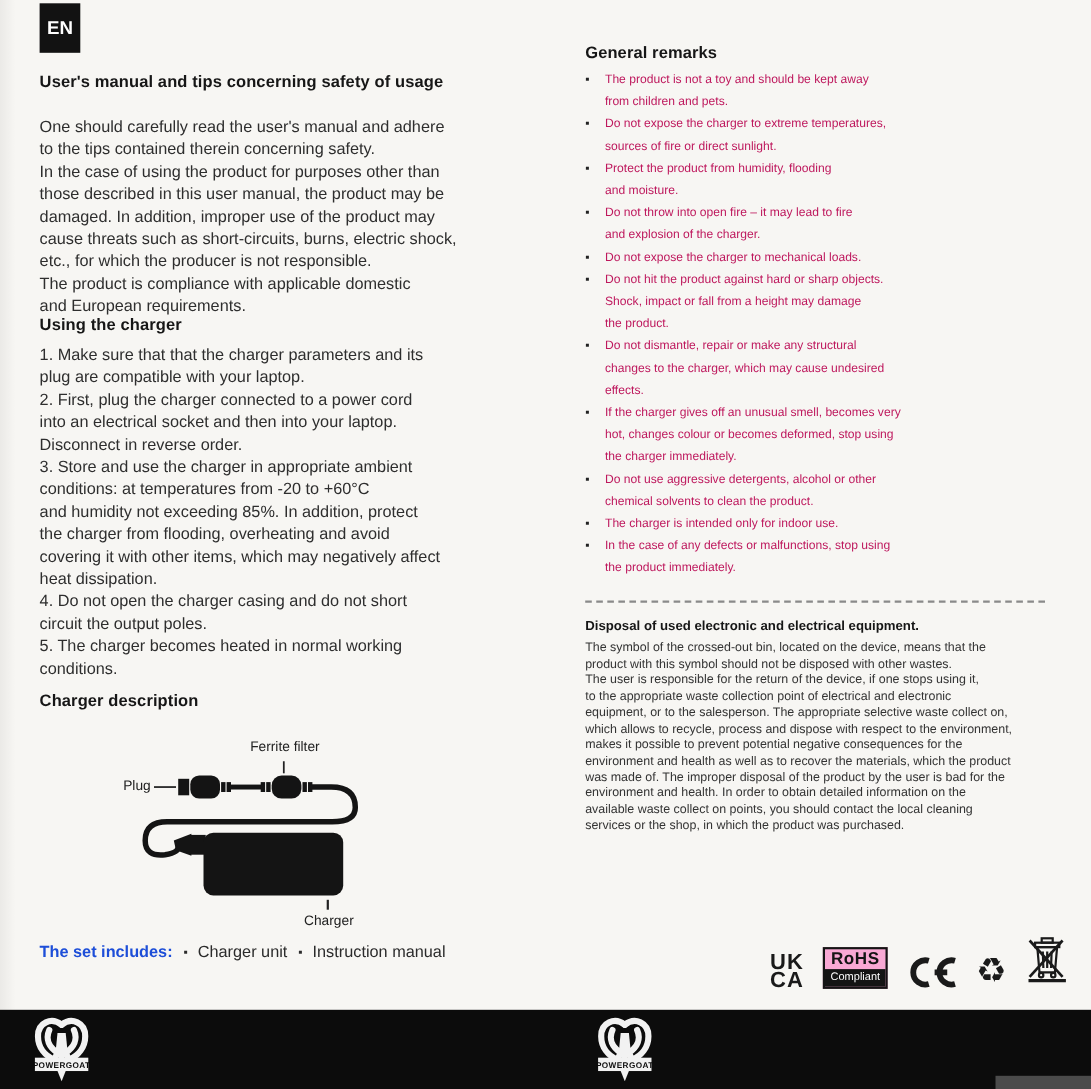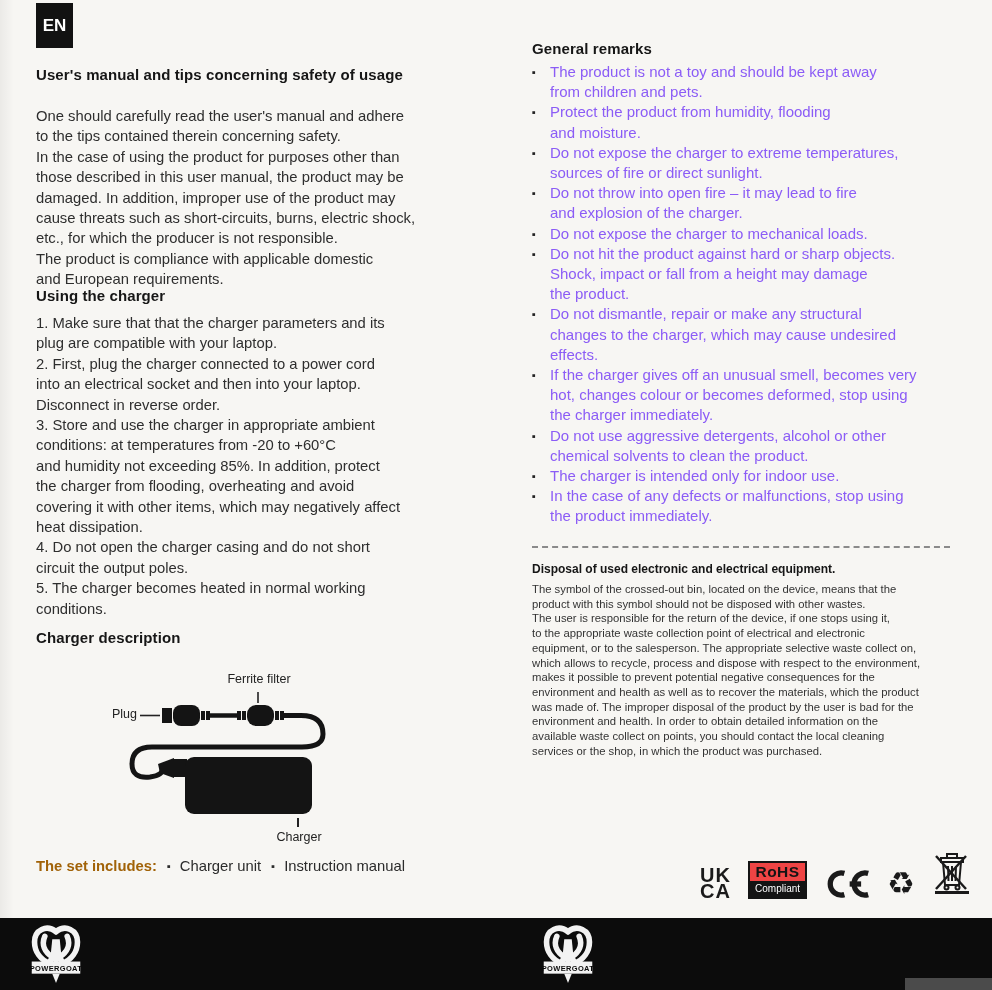--- a/index.html
+++ b/index.html
@@ -29,36 +29,36 @@
   #desc-heading{left:36px;top:629px;}
   
   #diagram{left:110px;top:672px;width:372px;height:178px;}
   #diagram svg{position:absolute;left:0;top:0;}
   .diag-label{position:absolute;font-size:12.5px;color:#222;}
   #ferrite-label{left:88px;top:0;width:122px;text-align:center;}
   #plug-label{left:2px;top:35px;}
   #charger-label{left:148px;top:158px;width:82px;text-align:center;}
   
   #set-line{left:36px;top:858px;font-size:14.8px;}
-  #set-line .lbl{font-weight:700;color:#a16207;}
+  #set-line .lbl{font-weight:700;color:#1d4ed8;}
   .set-item{margin-left:10px;}
   .set-item::before{content:"▪";font-size:11px;margin-right:9px;position:relative;top:-1px;}
   
   #gr-heading{left:532px;top:40px;}
   #remarks{left:532px;top:62px;width:440px;margin:0;padding:0;list-style:none;}
   #remarks li{position:relative;padding-left:18px;margin:0;}
   #remarks li::before{content:"▪";position:absolute;left:0;top:0;font-size:11px;line-height:20.2px;color:#222;}
-  #remarks .remark-text{font-size:15px;line-height:20.2px;white-space:pre;display:block;color:#8b5cf6;}
+  #remarks .remark-text{font-size:11px;line-height:20.2px;white-space:pre;display:block;color:#be185d;}
   #dash-sep{left:532px;top:546px;width:418px;height:0;border-top:2px dashed #8a8a8a;}
   #disposal-heading{left:532px;top:562px;font-size:12px;font-weight:700;color:#161616;}
   #disposal-body{left:532px;top:582px;font-size:11.3px;line-height:14.7px;white-space:pre;color:#333;}
   
   #marks{left:700px;top:843px;width:272px;height:56px;display:flex;align-items:flex-end;gap:17px;}
   #ukca{font-weight:800;font-size:20px;line-height:16px;letter-spacing:1px;color:#1a1a1a;text-align:center;}
-  #rohs{border:2.5px solid #141414;background:#ef4444;text-align:center;width:64px;}
+  #rohs{border:2.5px solid #141414;background:#f9a8d4;text-align:center;width:64px;}
   #rohs .top{font-weight:800;font-size:15.5px;line-height:18px;color:#141414;letter-spacing:.5px;}
   #rohs .bottom{background:#141414;color:#fff;font-size:10px;line-height:13px;padding:1px 2px 2px;}
   #ce-mark svg{display:block;}
   #recycle-mark{font-family:"DejaVu Sans",sans-serif;font-size:31px;color:#1a1a1a;line-height:31px;}
   
   #footer-band{left:0;top:918px;width:992px;height:72px;background:#0c0c0c;}
   .brand-logo{position:absolute;top:6px;width:56px;height:62px;}
   #brand-logo-1{left:28px;}
   #brand-logo-2{left:540px;}
   #scan-artifact{left:905px;top:978px;width:87px;height:12px;background:#9a9a9a;opacity:.45;}
@@ -136,26 +136,26 @@
     <span class="lbl">The set includes:</span><span class="set-item">Charger unit</span><span class="set-item">Instruction manual</span>
   </div>
 
   <div id="gr-heading" class="abs h1">General remarks</div>
   <ul id="remarks" class="abs">
     <li>
         <span class="remark-text">The product is not a toy and should be kept away
 from children and pets.</span>
       </li>
     <li>
+        <span class="remark-text">Do not expose the charger to extreme temperatures,
+sources of fire or direct sunlight.</span>
+      </li>
+    <li>
         <span class="remark-text">Protect the product from humidity, flooding
 and moisture.</span>
-      </li>
-    <li>
-        <span class="remark-text">Do not expose the charger to extreme temperatures,
-sources of fire or direct sunlight.</span>
       </li>
     <li>
         <span class="remark-text">Do not throw into open fire – it may lead to fire
 and explosion of the charger.</span>
       </li>
     <li>
         <span class="remark-text">Do not expose the charger to mechanical loads.</span>
       </li>
     <li>
         <span class="remark-text">Do not hit the product against hard or sharp objects.

